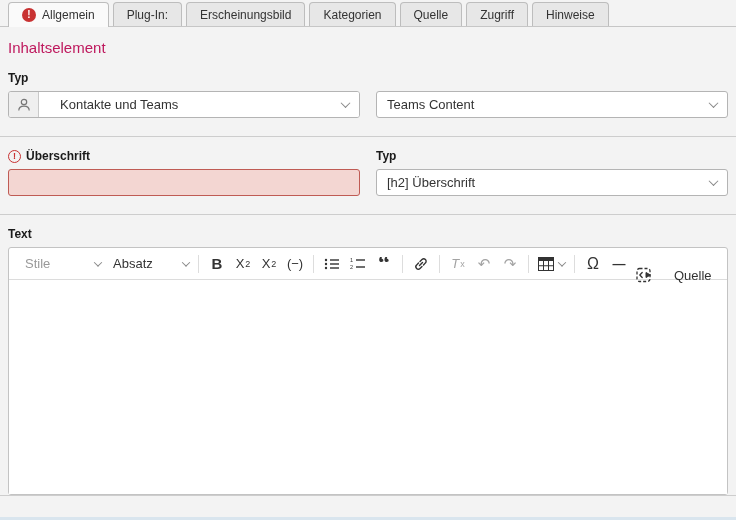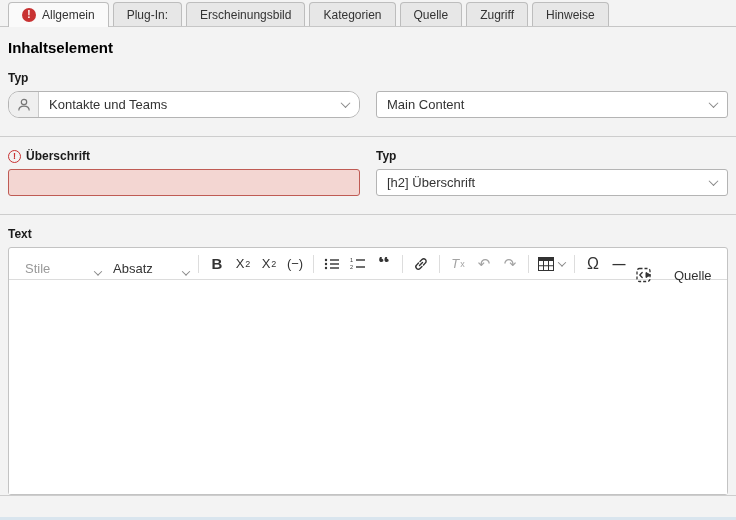--- a/index.html
+++ b/index.html
@@ -22,55 +22,55 @@
   }
   .tab.active { background:#fafafa; height:25px; margin-bottom:-1px; }
   .err-badge {
     width:14px; height:14px; border-radius:50%;
     background:#c83232; color:#fff; font-size:10px; font-weight:bold;
     display:flex; align-items:center; justify-content:center; line-height:1;
   }
   
   .section { padding:12px 8px 18px; border-bottom:1px solid #cdcdcd; }
   .section:last-of-type { border-bottom:none; }
-  .section-heading { font-size:15px; font-weight:700; color:#000000; margin-bottom:15px; }
+  .section-heading { font-size:15px; font-weight:400; color:#be185d; margin-bottom:15px; }
   .row { display:flex; gap:16px;align-items:flex-end; }
   .col { flex:1; min-width:0; }
   .field-label { display:flex; align-items:center; gap:5px; font-size:12px; font-weight:bold; color:#1a1a1a; margin-bottom:6px; }
   .field-label.error-label { color:#1a1a1a; }
   .err-outline {
     width:13px; height:13px; border-radius:50%;
     border:1.5px solid #c83232; color:#c83232;
     font-size:9px; font-weight:bold;
     display:flex; align-items:center; justify-content:center; line-height:1;
   }
   .select {
     height:27px; background:#fff; border:1px solid #b4b4b4; border-radius:3px;
     display:flex; align-items:center; justify-content:space-between;
     padding:0 10px; font-size:13px; color:#333; cursor:pointer;
   }
   .chev { display:inline-block; width:7px; height:7px; border-right:1.5px solid #888; border-bottom:1.5px solid #888; transform:rotate(45deg) translate(-1px,-1px); flex:none; }
-  .igroup { display:flex; height:27px; border:1px solid #b4b4b4; border-radius:11px; background:#fff; overflow:hidden; }
+  .igroup { display:flex; height:27px; border:1px solid #b4b4b4; border-radius:3px; background:#fff; overflow:hidden;gap:11px; }
   .igroup .iconbox { width:30px; flex:none; background:#efefef; border-right:1px solid #c9c9c9; display:flex; align-items:center; justify-content:center; }
   .igroup .select { flex:1; border:none; height:100%; border-radius:0; }
   .input-error {
     height:27px; width:100%; border-radius:3px;
     background:#f3d6d2; border:1px solid #bf5b54;
     font-size:13px; padding:0 10px; font-family:inherit; color:#333; outline:none;
   }
   
   .editor { border:1px solid #c3c3c3; border-radius:3px; background:#fff; margin-top:2px; }
   .toolbar { display:flex; align-items:center; height:32px; padding:0 8px; border-bottom:1px solid #dcdcdc; }
   .tsep { width:1px; height:18px; background:#ddd; margin:0 5px; flex:none; }
   .tbtn { min-width:26px; height:24px; display:flex; align-items:center; justify-content:center; color:#333; font-size:13px; border-radius:2px; cursor:pointer; flex:none; }
   .tbtn.disabled { color:#a3a3a3; }
   .tbtn sub { font-size:9px; margin-left:1px; }
   .tbtn sup { font-size:9px; margin-left:1px; }
   .tbold { font-weight:bold; font-size:15px; }
-  .tdrop { display:flex; align-items:flex-end; justify-content:space-between; width:88px; height:24px; padding:0 4px 0 8px; font-size:13px; cursor:pointer; flex:none; }
+  .tdrop { display:flex; align-items:center; justify-content:space-between; width:88px; height:24px; padding:0 4px 0 8px; font-size:13px; cursor:pointer; flex:none; }
   .tdrop .chev { width:6px; height:6px; }
   .tdrop.muted { color:#999; }
   .quote-glyph { font-family:"Liberation Serif", serif; font-weight:bold; font-size:24px; line-height:10px; height:14px; overflow:hidden; }
   .arrow-glyph { font-size:15px; }
   .omega-glyph { font-size:16px; }
   .hr-glyph { font-weight:bold; }
   .src-btn { gap:20px; min-width:0; padding:0 4px;margin-top:23px; }
   .editor-body { height:214px; background:#fff; cursor:text; }
   .bottom-strip { position:absolute; left:0; right:0; bottom:0; height:3px; background:#d9e5ee; }
   svg { display:block; }
@@ -116,21 +116,21 @@
           </svg>
         </span>
         <span class="select">
           <span>Kontakte und Teams</span>
           <span class="chev"></span>
         </span>
       </div>
     </div>
     <div class="col">
       <div class="select">
-        <span>Main Content</span>
+        <span>Teams Content</span>
         <span class="chev"></span>
       </div>
     </div>
   </div>
 </div>
 
 <div class="section">
   <div class="row">
     <div class="col">
       <div class="field-label error-label">

